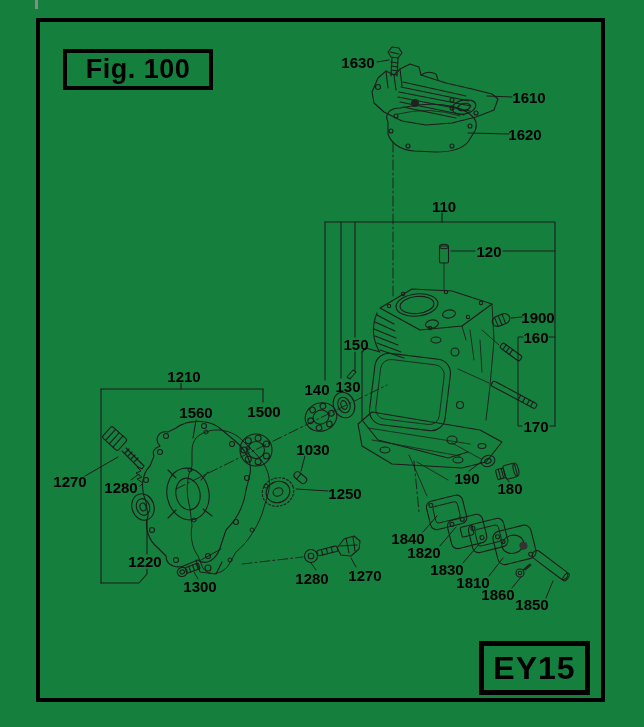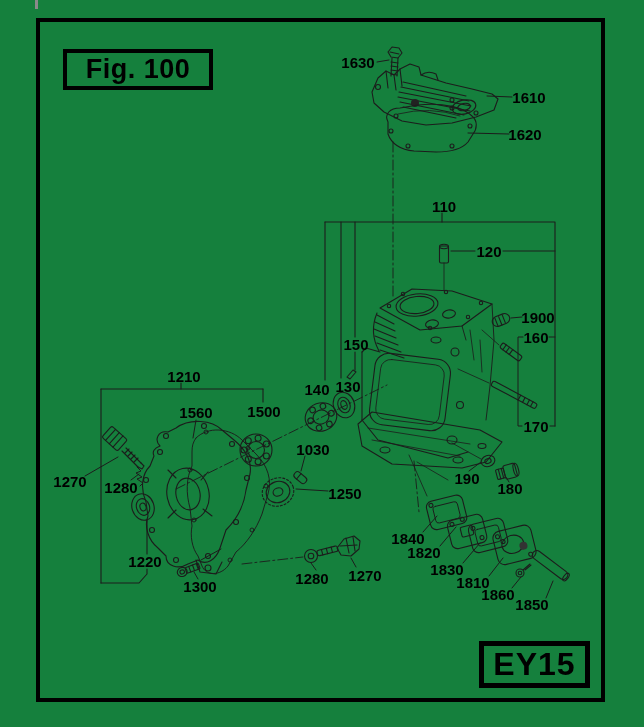--- a/index.html
+++ b/index.html
@@ -4,21 +4,21 @@
 <style>
   html,body{margin:0;padding:0;background:#fff;}
   .stage{position:relative;width:644px;height:727px;background:#15803d;overflow:hidden;
          font-family:"Liberation Sans",sans-serif;}
   .corner-tick{position:absolute;left:35px;top:0;width:3px;height:9px;background:#8a8a8a;}
   .outer-border{position:absolute;left:36px;top:18px;width:569px;height:684px;
                 border:4px solid #000;box-sizing:border-box;}
   .fig-box{position:absolute;left:63px;top:49px;width:150px;height:41px;border:4px solid #000;
            box-sizing:border-box;display:flex;align-items:center;justify-content:center;}
   .fig-box span{font-size:27px;font-weight:700;color:#000;letter-spacing:0.5px;}
-  .model-box{position:absolute;left:479px;top:641px;width:111px;height:47px;border:5px solid #000;
+  .model-box{position:absolute;left:479px;top:641px;width:111px;height:54px;border:5px solid #000;
              box-sizing:border-box;display:flex;align-items:center;justify-content:center;}
   .model-box span{font-size:32px;font-weight:700;color:#000;letter-spacing:1px;}
   svg.art{position:absolute;left:0;top:0;pointer-events:none;}
   .lbl{position:absolute;transform:translate(-50%,-50%);font-size:15px;font-weight:700;
        color:#000;white-space:nowrap;line-height:1;text-align:center;}
 </style>
 </head>
 <body>
 
 <div class="stage">

